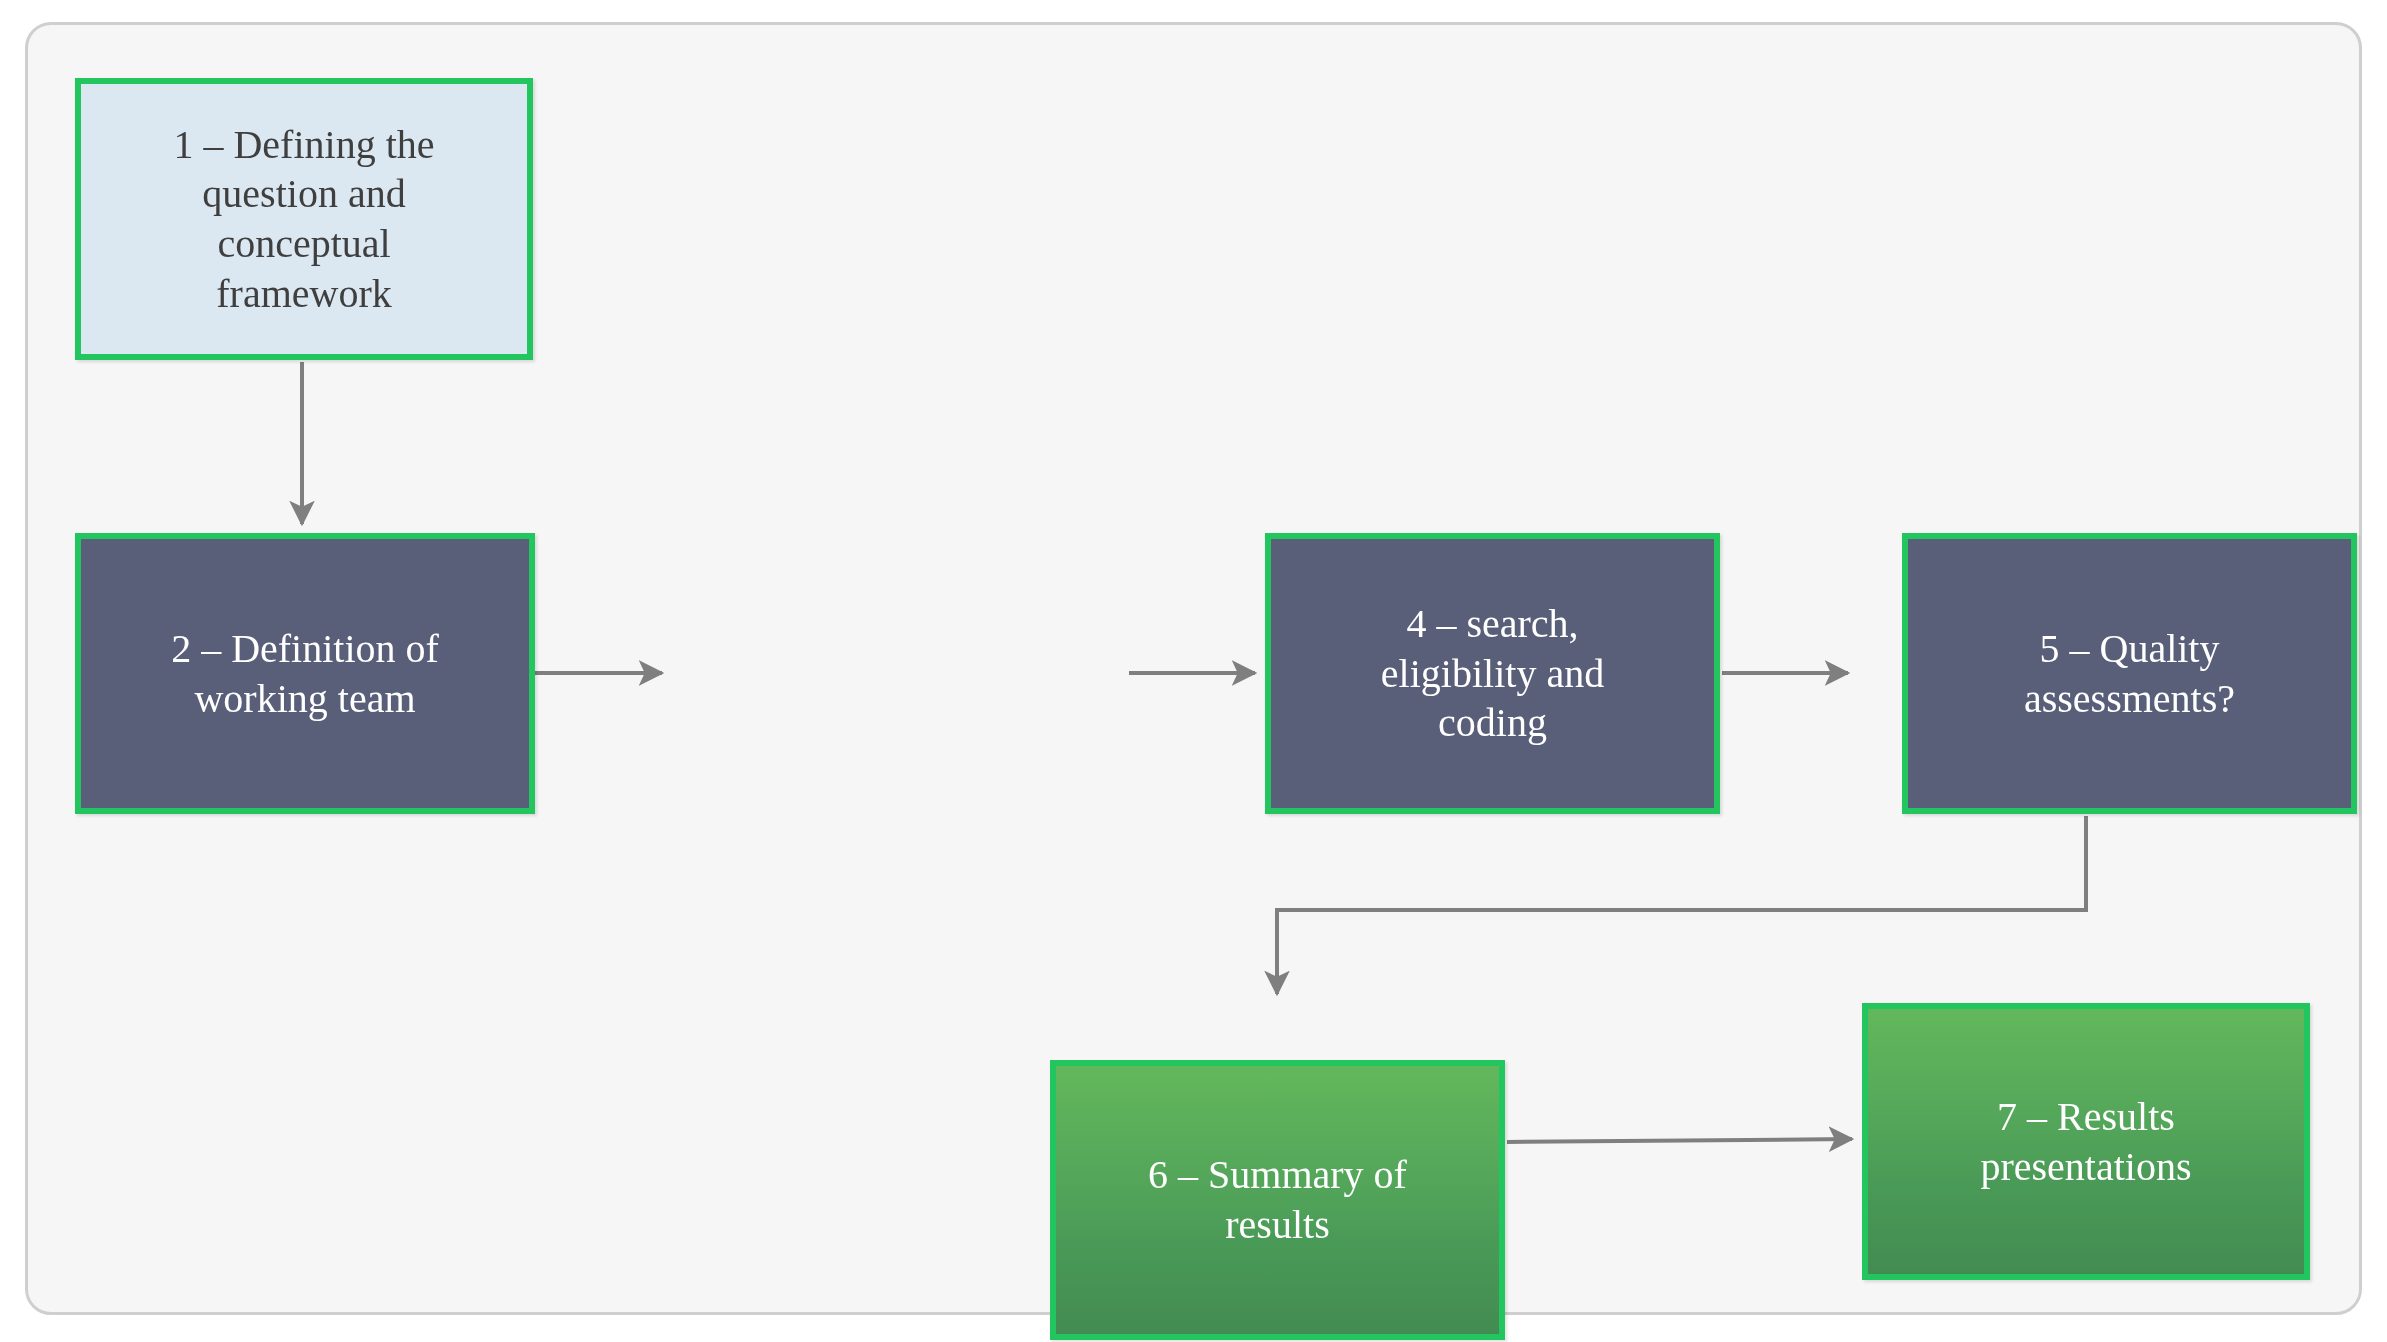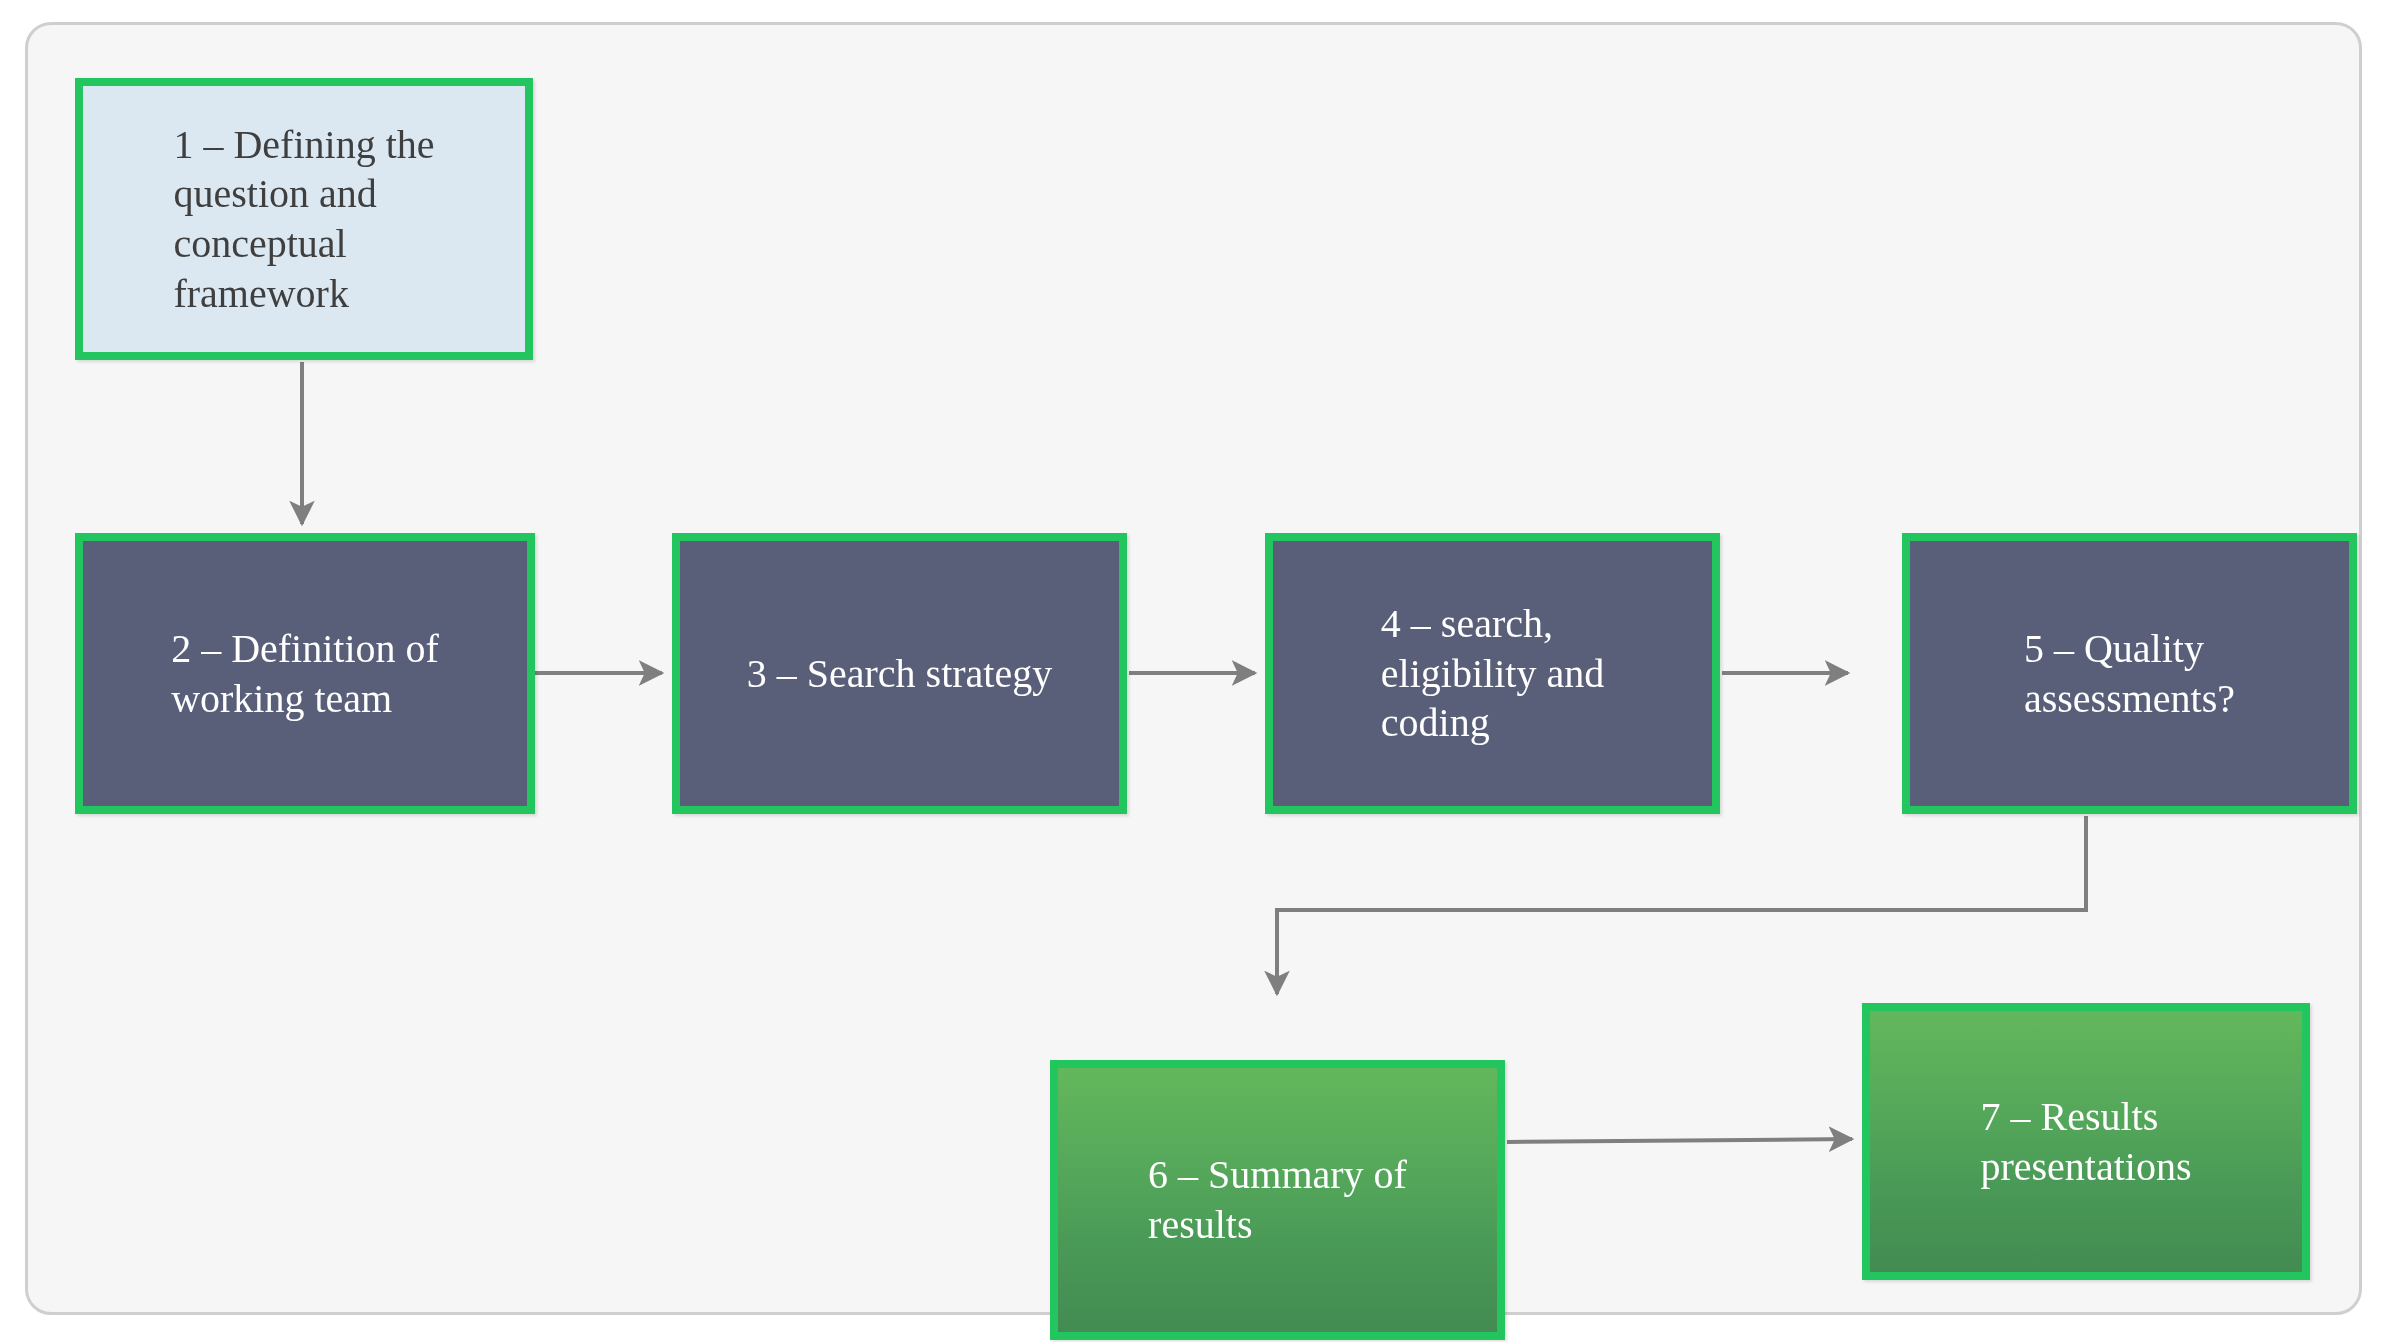--- a/index.html
+++ b/index.html
@@ -43,23 +43,23 @@
     pointer-events: none;
   }
 
   
   .node {
     position: absolute;
     box-sizing: border-box;
     display: flex;
     align-items: center;
     justify-content: center;
-    text-align: left;
+    text-align: center;
     line-height: 1.24;
-    border: 8px solid #22c55e;
+    border: 6px solid #22c55e;
     box-shadow: 2px 2px 3px rgba(0,0,0,0.12);
     font-family: Liberation Serif, serif;
   }
   .node .label {
     display: block;
     padding: 0 16px;
     white-space: pre-line;
   }
 
   
@@ -125,23 +125,20 @@
 question and
 conceptual
 framework</span>
   </div>
 
   <div class="node slate" id="node-2">
     <span class="label">2 – Definition of
 working  team</span>
   </div>
 
-  <div class="node slate" id="node-3">
-    <span class="label">3 – Search strategy</span>
-  </div>
 
   <div class="node slate" id="node-4">
     <span class="label">4 – search,
 eligibility and
 coding</span>
   </div>
 
   <div class="node slate" id="node-5">
     <span class="label">5 – Quality
 assessments?</span>

